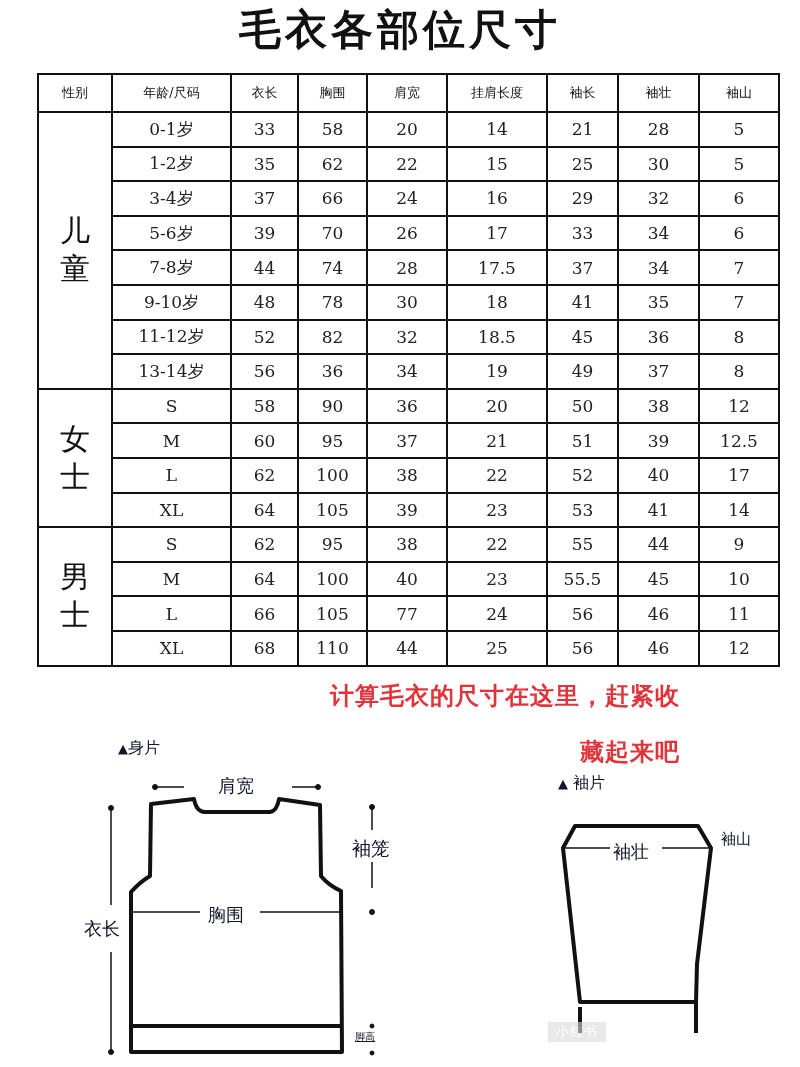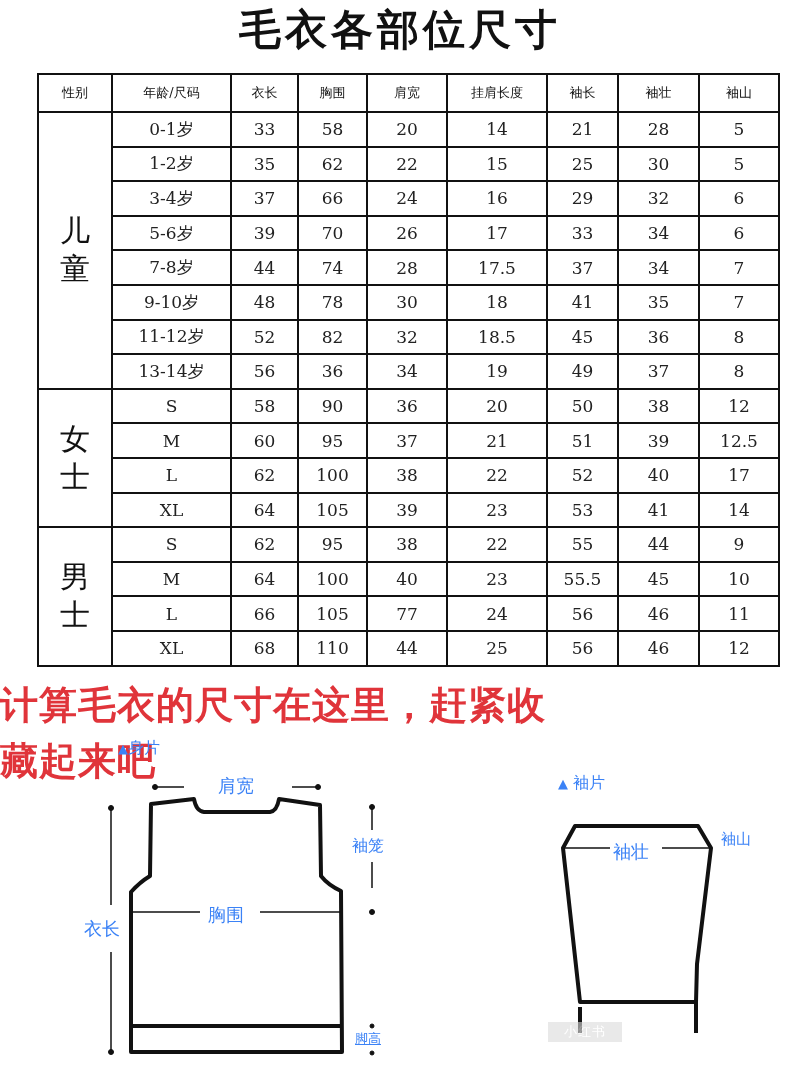--- a/index.html
+++ b/index.html
@@ -20,31 +20,31 @@
     border:2px solid #111; text-align:center; font-weight:normal;
     font-size:17px; padding:0; height:32.6px; color:#222;
     font-family:"DejaVu Serif","Liberation Serif",serif;
   }
   table.size th { height:36px; font-size:13px; color:#111; }
   table.size td.group {
     font-size:30px; line-height:38px; vertical-align:middle; color:#111;
   }
   table.size td.group span { display:block; }
   .slogan {
-    position:absolute; left:0; width:680px; text-align:left;
-    color:#e0343a; font-weight:bold; font-size:38px; letter-spacing:1px;
+    position:absolute; left:0; width:680px; text-align:right;
+    color:#e0343a; font-weight:bold; font-size:24px; letter-spacing:1px;
     font-family:"DejaVu Sans","Liberation Sans",sans-serif;
   }
-  .label { position:absolute; font-size:16px; color:#3b82f6; white-space:nowrap;
+  .label { position:absolute; font-size:16px; color:#0f172a; white-space:nowrap;
     font-family:"DejaVu Serif","Liberation Serif",serif; }
   .tri { font-size:13px; }
   svg.diag { position:absolute; left:0; top:0; }
   .watermark {
     position:absolute; left:548px; top:1022px; font-size:13px; color:#ffffff;
-    background:#dcdcdc; opacity:.6; padding:1px 16px; letter-spacing:1px;
+    background:#dcdcdc; opacity:.6; padding:1px 8px; letter-spacing:1px;
     font-family:"DejaVu Sans","Liberation Sans",sans-serif;
   }
 </style>
 </head>
 <body>
 
 <div class="title">毛衣各部位尺寸</div>
 
 <table class="size">
   <colgroup>
@@ -247,24 +247,24 @@
     </tbody>
 </table>
 
 <div class="slogan" style="top:680px;">计算毛衣的尺寸在这里，赶紧收</div>
 <div class="slogan" style="top:736px;font-family:Liberation Mono, monospace;">藏起来吧</div>
 
 <div class="label" style="left:118px; top:738px;">
   <span class="tri">▲</span><span>身片</span>
 </div>
 <div class="label" style="left:218px; top:774px; font-size:18px;">肩宽</div>
-<div class="label" style="left:352px; top:836px; font-size:16px;">袖笼</div>
+<div class="label" style="left:352px; top:836px; font-size:19px;">袖笼</div>
 <div class="label" style="left:208px; top:903px; font-size:18px;">胸围</div>
 <div class="label" style="left:84px; top:917px; font-size:18px;">衣长</div>
-<div class="label" style="left:355px; top:1030px; font-size:13px;text-decoration:underline;">脚高</div>
+<div class="label" style="left:355px; top:1030px; font-size:10px;text-decoration:underline;">脚高</div>
 
 <div class="label" style="left:558px; top:773px;">
   <span class="tri">▲</span>&nbsp;<span>袖片</span>
 </div>
 <div class="label" style="left:613px; top:840px; font-size:18px;">袖壮</div>
 <div class="label" style="left:721px; top:830px; font-size:15px;">袖山</div>
 
 <svg class="diag" width="800" height="1067">
   <g stroke="#111" fill="none">
 

